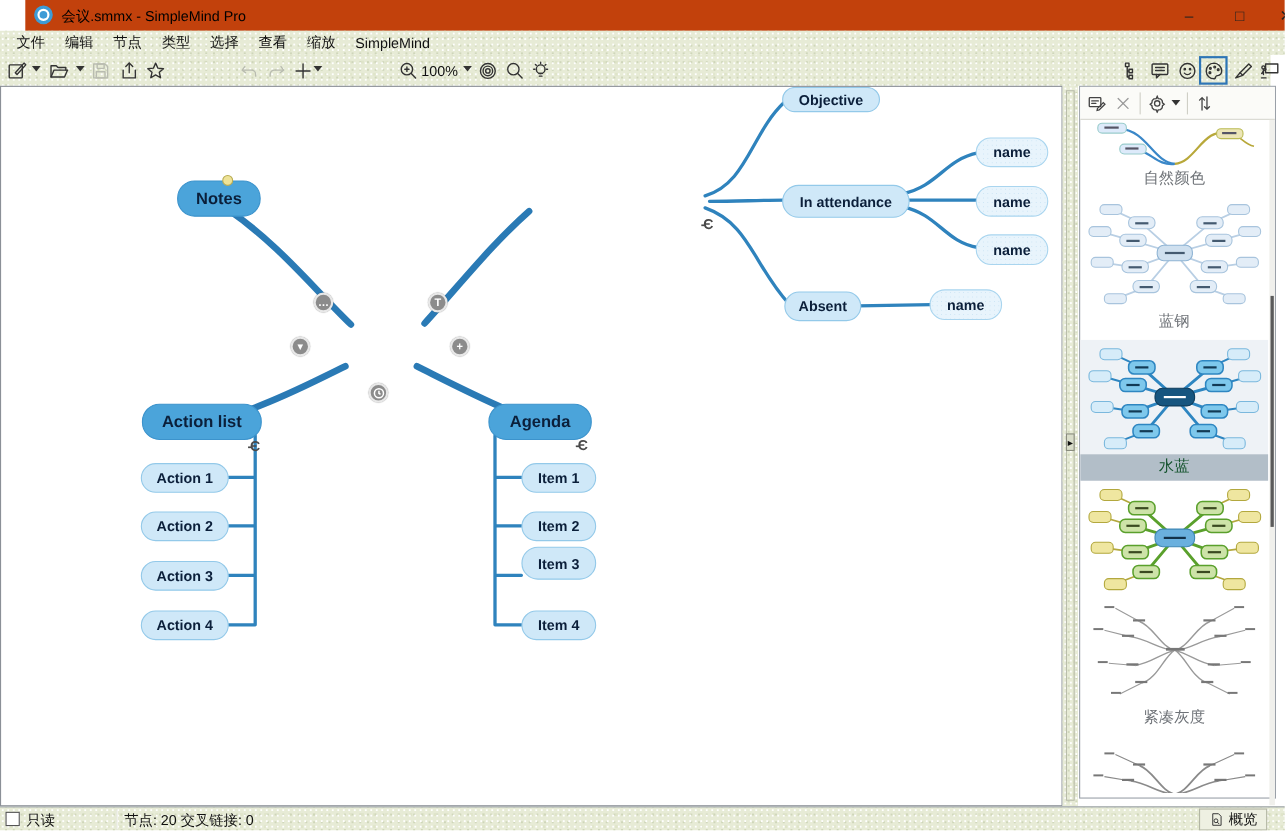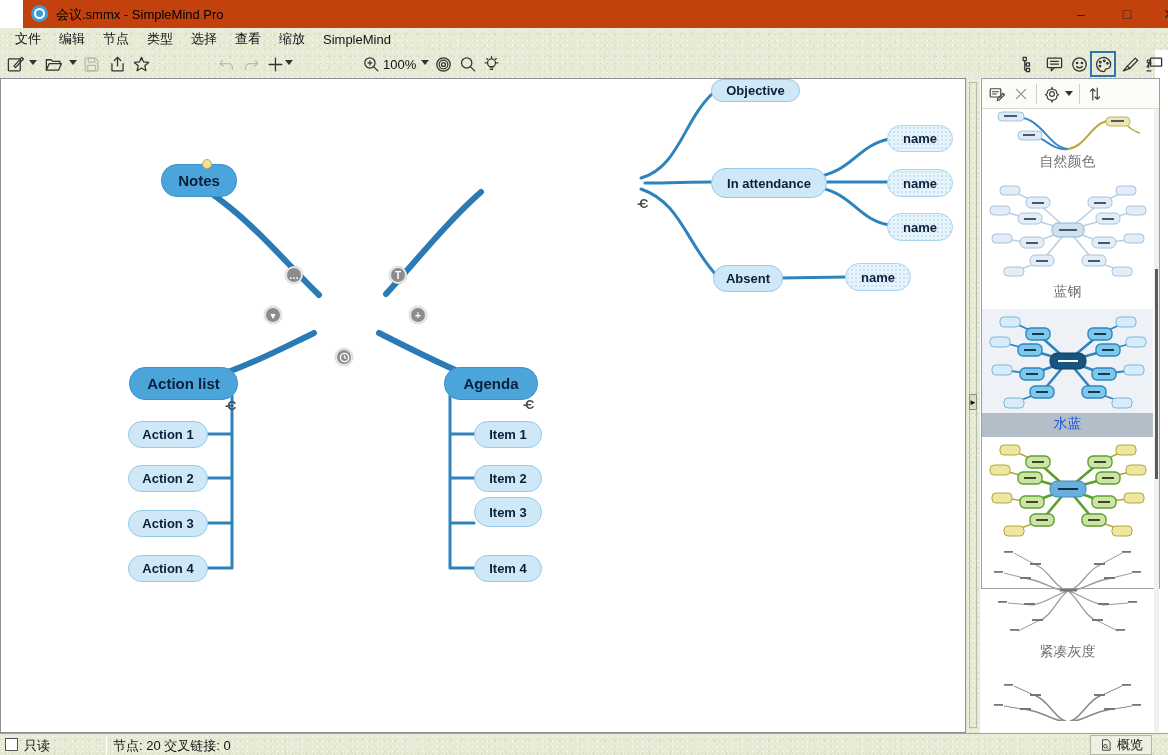--- a/index.html
+++ b/index.html
@@ -73,34 +73,34 @@
     background:#eee397; border:1px solid #b9ad54; }
 
   
   #splitter { position:absolute; left:966px; top:78px; width:14px; height:655px; }
   #splitter .groove { position:absolute; left:3px; top:4px; width:8px; height:646px;
     border:1px solid #b9bdab; }
   #splitter .arrow { position:absolute; left:3px; top:316px; width:8px; height:16px; background:#d9ddc9;
     border:1px solid #8a8d7f; color:#111; font-size:8px; display:flex; align-items:center; justify-content:center; }
 
   
-  #panel { position:absolute; left:981px; top:78px; width:179px; height:511px; background:#fff;
+  #panel { position:absolute; left:981px; top:78px; width:179px; height:648px; background:#fff;
     border:1px solid #9aa0a8; }
   #panel-header { position:absolute; left:0; top:0; width:177px; height:30px; background:#fbfbf8;
     display:flex; align-items:center; gap:6px; padding-left:6px; border-bottom:1px solid #d8d8d0; }
   #panel-header svg { width:18px; height:18px; stroke:#444; fill:none; stroke-width:1.6; stroke-linecap:round; }
   .ph-sep { width:1px; height:20px; background:#cfcfc6; }
   .pcaret { width:0; height:0; border-left:4px solid transparent; border-right:4px solid transparent;
     border-top:5px solid #333; margin-left:-2px; }
   #panel-body { position:absolute; left:0; top:30px; width:171px; height:623px; overflow:hidden; }
   .card { position:relative; width:171px; }
   .card .img { display:block; margin:0 auto; }
   .card .lbl { text-align:center; font-size:14px; color:#6e7277; padding:2px 0 8px 0; }
   .card.sel { background:#eef2f6; }
-  .card.sel .lbl { background:#b2bec8; color:#1d4ed8; padding:2px 0 4px 0; margin:0; }
+  .card.sel .lbl { background:#b2bec8; color:#14532d; padding:2px 0 4px 0; margin:0; }
   #panel-scroll { position:absolute; left:172px; top:30px; width:5px; height:623px; background:#f0f0ec; }
   #panel-thumb { position:absolute; left:1px; top:160px; width:3px; height:210px; background:#5a5a5a; }
 
   
   #statusbar { position:absolute; left:0; top:733px; width:1168px; height:22px; border-top:1px solid #9aa0a8; }
   #chk-readonly { position:absolute; left:5px; top:4px; width:13px; height:13px; background:#fff; border:1px solid #555; }
   #lbl-readonly { position:absolute; left:24px; top:3px; font-size:13px; color:#111; }
   .sb-sep { position:absolute; top:2px; width:1px; height:18px; background:#c3c7b5; border-right:1px solid #fff; }
   #sb-stats { position:absolute; left:113px; top:3px; font-size:13px; color:#111; }
   #overview-btn { position:absolute; left:1090px; top:1px; height:20px; display:flex; align-items:center; gap:4px;

